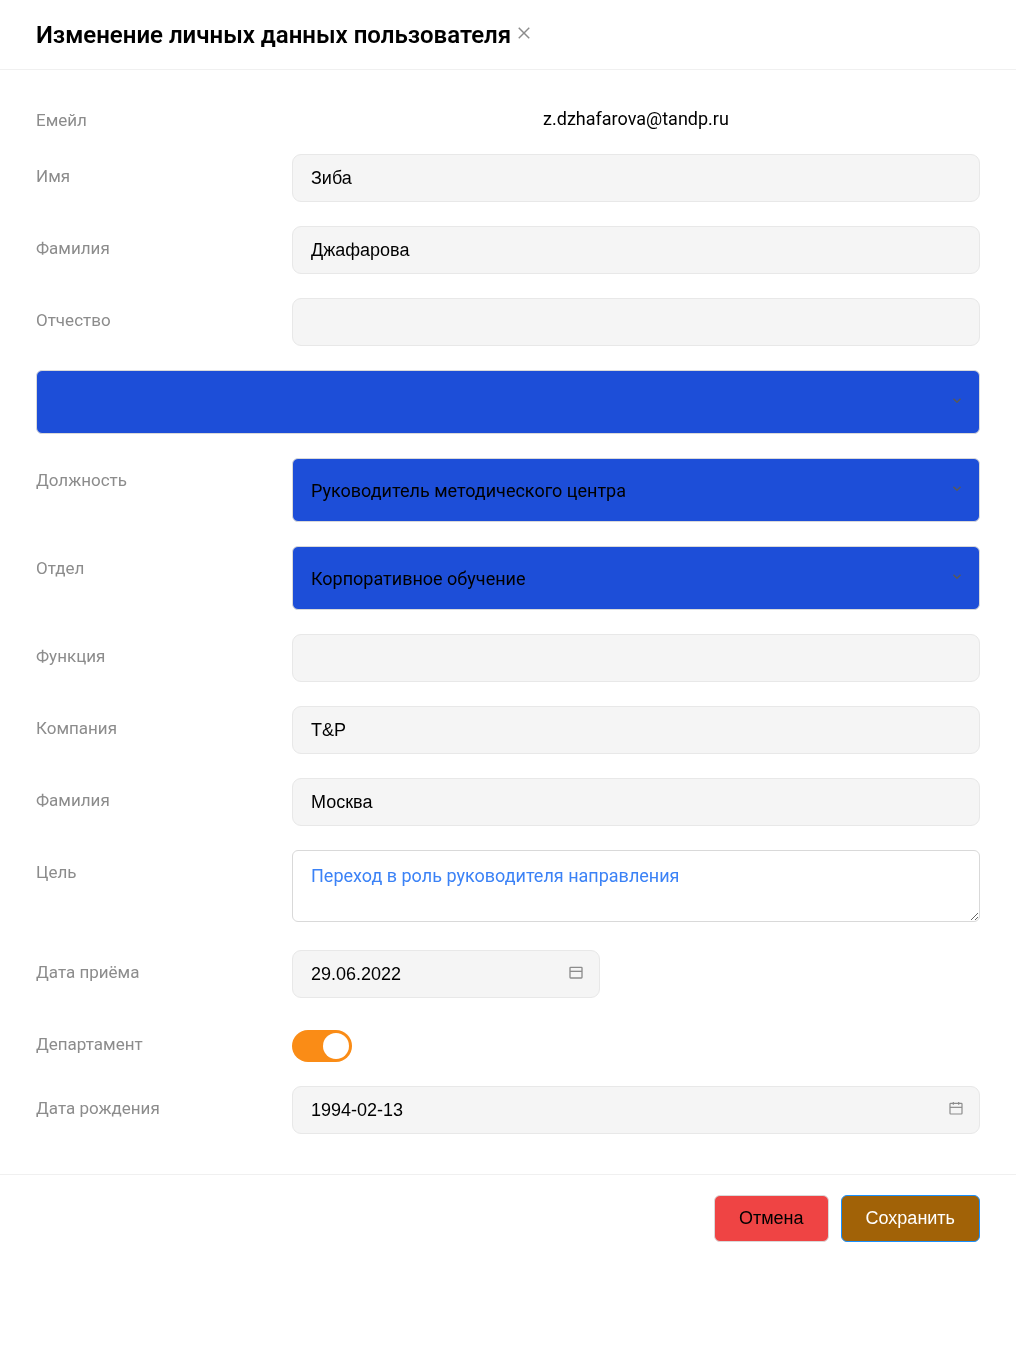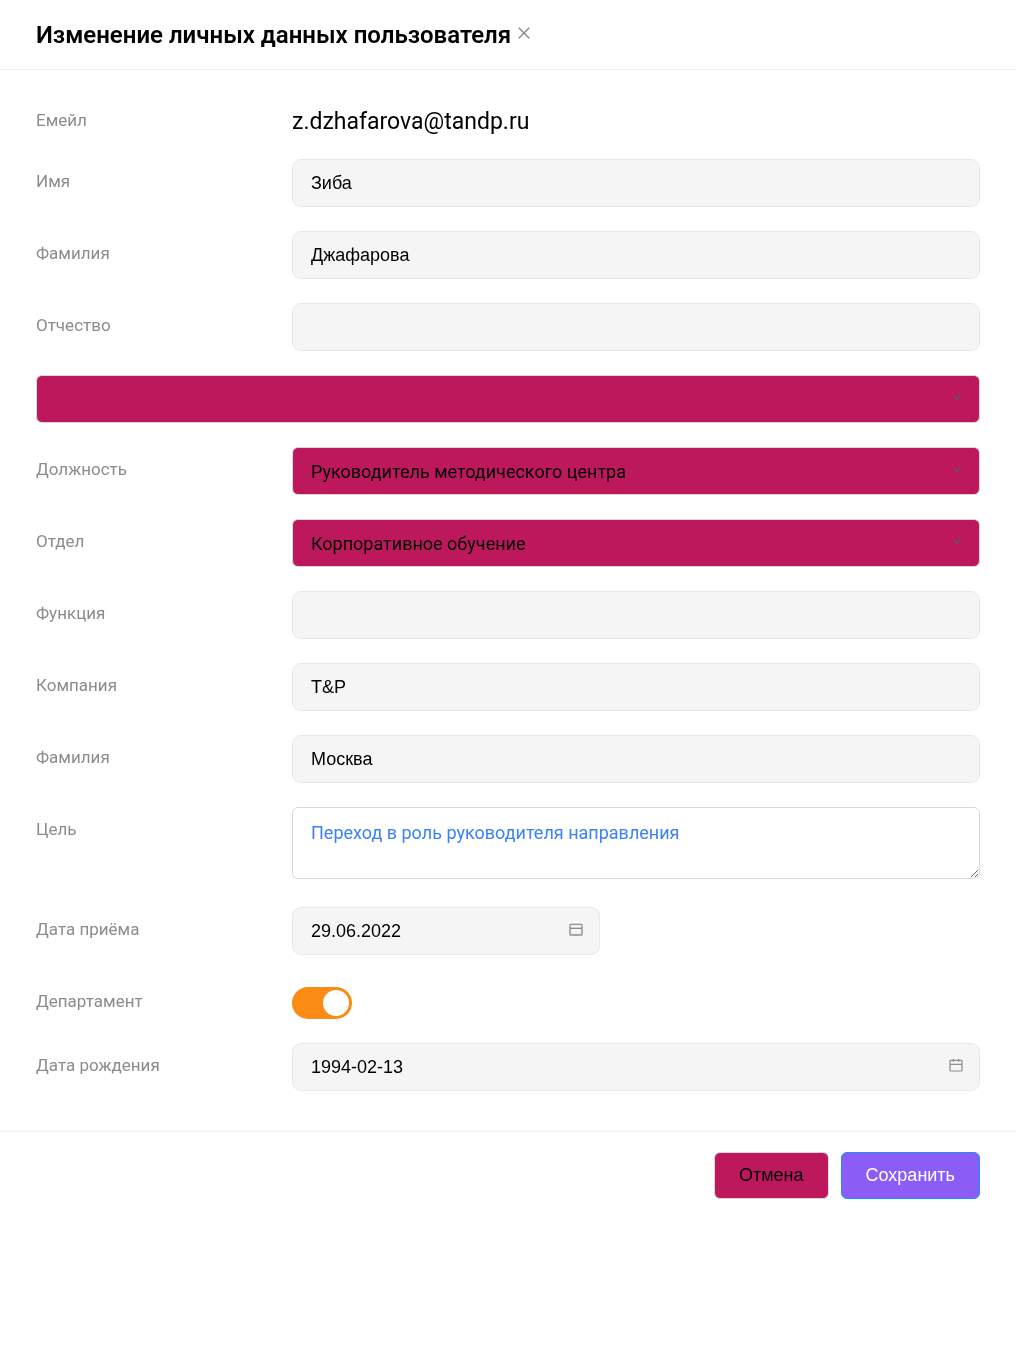--- a/index.html
+++ b/index.html
@@ -54,23 +54,24 @@
       width: 256px;
       flex-shrink: 0;
       font-size: 17px;
       color: #8c8c8c;
       padding-top: 12px;
     }
     .form-control {
       flex: 1;
     }
     .static-text {
-      font-size: 23px;
+      font-size: 18px;
       color: #000;
       padding-top: 10px;
+      text-align: center;
     }
     input[type="text"], .text-input {
       width: 100%;
       height: 48px;
       padding: 0 18px;
       font-size: 18px;
       color: #000;
       background: #f5f5f5;
       border: 1px solid #e8e8e8;
       border-radius: 9px;
@@ -79,25 +80,25 @@
     .text-input-blue {
       background: #e6f0ff;
       border: 1px solid #d6e4ff;
     }
     .select-wrap {
       position: relative;
       width: 100%;
     }
     .select-input {
       width: 100%;
-      height: 48px;
+      height: 64px;
       padding: 0 44px 0 18px;
       font-size: 18px;
       color: #000;
-      background: #be185d;
+      background: #1d4ed8;
       border: 1px solid #d9d9d9;
       border-radius: 6px;
       outline: none;
       cursor: pointer;
       display: flex;
       align-items: center;
     }
     .select-chevron {
       position: absolute;
       right: 16px;
@@ -191,26 +192,26 @@
       border-top: 1px solid #f0f0f0;
     }
     .btn {
       padding: 12px 24px;
       font-size: 18px;
       border-radius: 6px;
       cursor: pointer;
       border: 1px solid transparent;
     }
     .btn-default {
-      background: #be185d;
+      background: #ef4444;
       border: 1px solid #d9d9d9;
       color: #000;
     }
     .btn-primary {
-      background: #8b5cf6;
+      background: #a16207;
       color: #fff;
       border: 1px solid #1890ff;
     }
   </style>
 </head>
 <body>
 
 <div class="modal">
   <div class="modal-header">
     <h2 class="modal-title">Изменение личных данных пользователя</h2>

